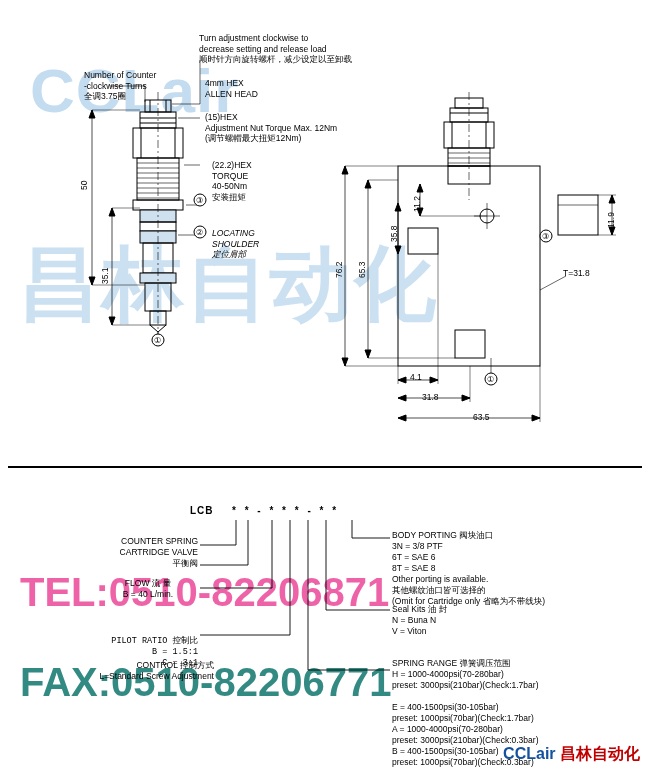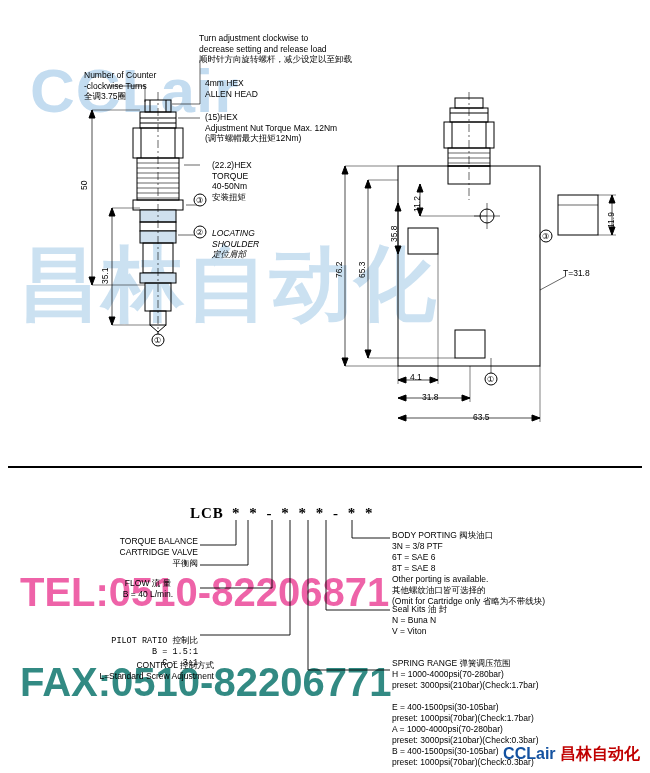--- a/index.html
+++ b/index.html
@@ -33,21 +33,21 @@
     white-space:pre-line;
   }
   svg{position:absolute;left:0;top:0;}
   .foot{
     position:absolute;right:10px;bottom:8px;
     font-size:16px;font-weight:bold;color:#1452a0;
   }
   .foot .cn{color:#c00000;}
   .code-lbl{position:absolute;font-size:8.5px;line-height:11px;white-space:pre-line;}
   .code-title{
-    position:absolute;font-size:15px;font-weight:bold;letter-spacing:1px;font-family:Liberation Serif, serif;
+    position:absolute;font-size:10px;font-weight:bold;letter-spacing:1px;
   }
 </style>
 </head>
 <body>
 
 <div class="wm wm-logo">CCLair</div>
 <div class="wm wm-cn">昌林自动化</div>
 <div class="wm wm-tel">TEL:0510-82206871</div>
 <div class="wm wm-fax">FAX:0510-82206771</div>
 
@@ -254,21 +254,21 @@
     <line x1="248" y1="95" x2="200" y2="95"></line>
     <line x1="272" y1="118" x2="200" y2="118"></line>
     <line x1="290" y1="165" x2="200" y2="165"></line>
 
     <line x1="308" y1="200" x2="390" y2="200"></line>
     <line x1="326" y1="140" x2="390" y2="140"></line>
     <line x1="352" y1="68" x2="390" y2="68"></line>
   </g>
 </svg>
 
-<div class="code-lbl" style="left:68px;top:536px;text-align:right;width:130px;">TORQUE BALANCE
+<div class="code-lbl" style="left:68px;top:536px;text-align:right;width:130px;">COUNTER SPRING
 CARTRIDGE VALVE
 平衡阀</div>
 <div class="code-lbl" style="left:98px;top:578px;text-align:center;width:100px;">FLOW 流 量
 B = 40 L/min.</div>
 <div class="code-lbl" style="left:88px;top:636px;text-align:right;width:110px;font-family:Liberation Mono, monospace;">PILOT RATIO 控制比
 B = 1.5:1
 C =  3:1</div>
 <div class="code-lbl" style="left:44px;top:660px;text-align:right;width:170px;">CONTROL 控制方式
 L=Standard Screw Adjustment</div>
 

